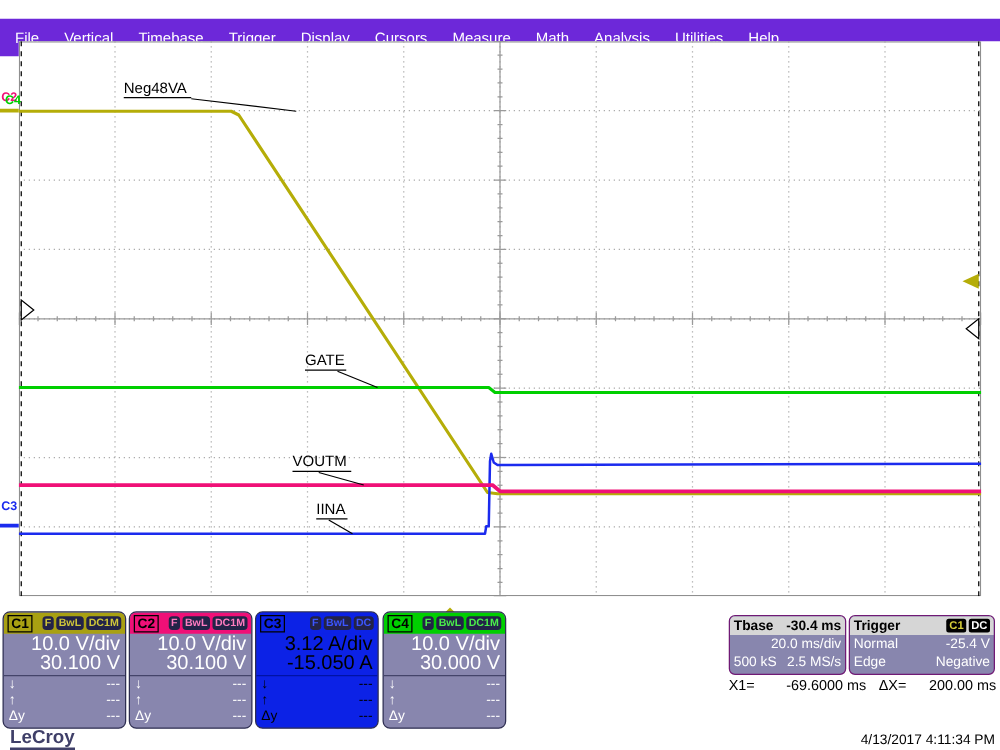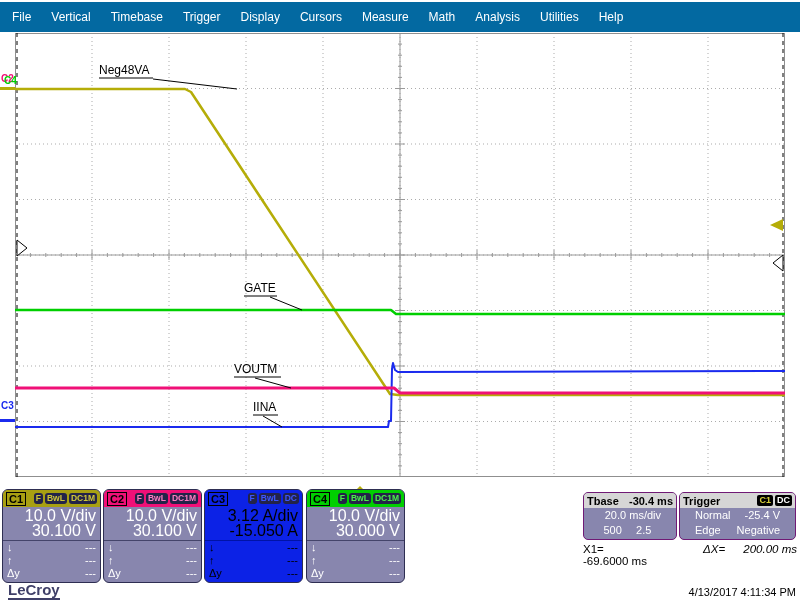--- a/index.html
+++ b/index.html
@@ -1,19 +1,19 @@
 <!DOCTYPE html>
 <html><head>
 <meta charset="utf-8">
 <style>
   html,body{margin:0;padding:0;}
   body{position:relative;width:800px;height:600px;background:#ffffff;overflow:hidden;
        font-family:"Liberation Sans",sans-serif;-webkit-font-smoothing:none;}
   
-  #menubar{position:absolute;left:0;top:2px;width:800px;height:30px;background:#0369a1;
+  #menubar{position:absolute;left:0;top:15px;width:800px;height:30px;background:#6d28d9;
            display:flex;align-items:center;padding:0 2px;box-sizing:border-box;}
   .mitem{color:#ffffff;font-size:12px;padding:0 10px;cursor:default;white-space:nowrap;}
   
   #plot{position:absolute;left:15px;top:33px;width:770px;height:444px;background:#ffffff;padding-left:16px;}
   #scope-svg{position:absolute;left:0;top:0;}
   #scope-svg text{font-family:"Liberation Sans",sans-serif;}
   
   .chmarker{position:absolute;font-size:10px;font-weight:bold;line-height:10px;}
   .stub{position:absolute;height:3px;width:15px;}
   
@@ -37,30 +37,30 @@
   .meas{border-top:1px solid #44446a;margin-top:2px;padding:0 4px;font-size:11px;color:#fff;}
   .c3 .meas{border-top-color:#0013a6;color:#000;}
   .mrow{display:flex;justify-content:space-between;line-height:13px;}
   
   .infobox{position:absolute;top:492px;border:1px solid #701a75;border-radius:5px;background:#8886ae;
            box-sizing:border-box;overflow:hidden;}
   #tbase-box{left:583px;width:94px;height:48px;}
   #trigger-box{left:679px;width:117px;height:48px;}
   .ihdr{background:#d6d6d6;color:#000;font-size:11px;font-weight:bold;display:flex;align-items:center;
         justify-content:space-between;padding:0 3px;height:15px;}
-  .irow{display:flex;justify-content:space-between;padding:0 15px;font-size:11px;color:#fff;line-height:15px;text-align:center;}
+  .irow{display:flex;justify-content:space-between;padding:0 3px;font-size:11px;color:#fff;line-height:15px;text-align:center;}
   .tbadge{background:#000;border-radius:2px;font-size:9px;font-weight:bold;padding:0 2px;margin-left:2px;line-height:11px;}
   #trig-src-badge{color:#d6cf3a;} #trig-coup-badge{color:#fff;}
   .hdr-badges{display:flex;}
   
   #cursor-readout{position:absolute;left:583px;top:543px;width:214px;font-size:11.5px;color:#000;}
   .crow{display:flex;margin-bottom:3px;}
   .ccell{display:flex;justify-content:space-between;}
-  .ccell.a{width:110px;margin-right:10px;flex-direction:column;}
-  .ccell.b{flex:1;font-style:italic;}
+  .ccell.a{width:110px;margin-right:10px;}
+  .ccell.b{flex:1;}
   
   #logo{position:absolute;left:8px;top:582px;font-size:15px;font-weight:bold;color:#3f3f68;
         border-bottom:2px solid #3f3f68;line-height:16px;}
   #datetime{position:absolute;right:4px;top:586px;font-size:11px;color:#000;}
 </style>
 </head>
 <body>
 
 <div id="menubar">
     <div class="mitem">File</div>

